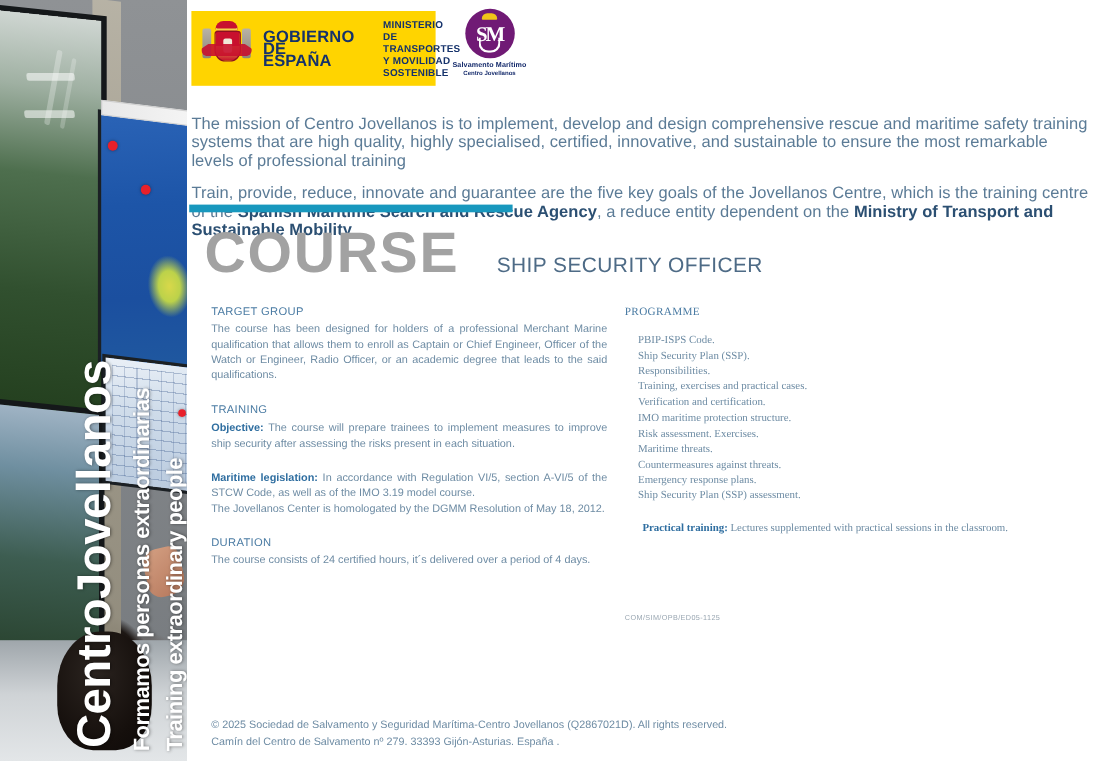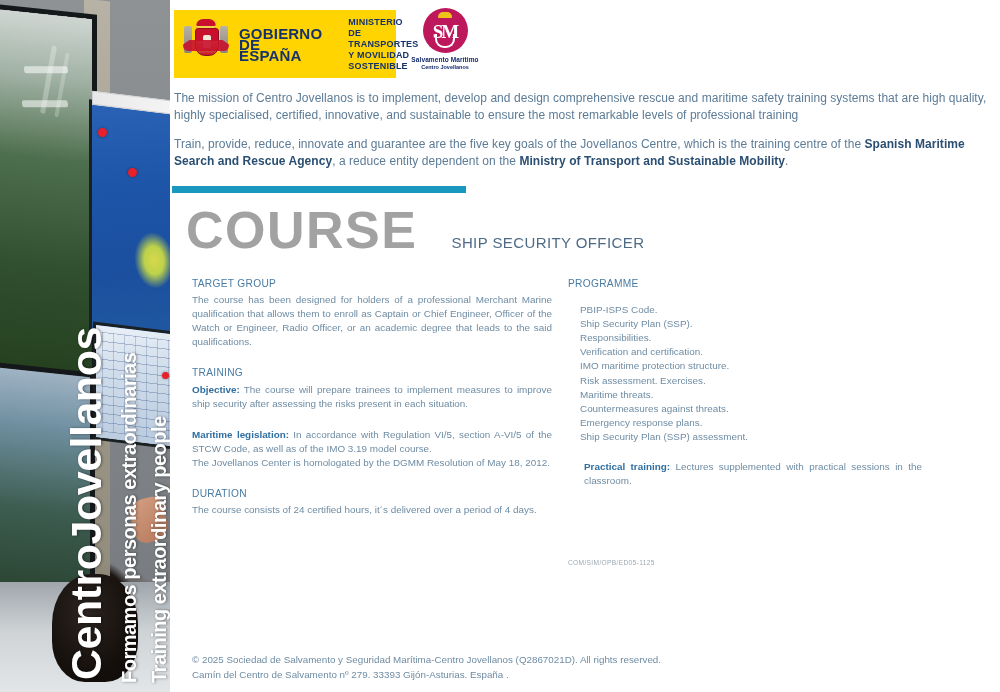--- a/index.html
+++ b/index.html
@@ -234,21 +234,21 @@
     letter-spacing: .2px;
     margin-left: 14px;
   }
   .sm-logo {
     width: 78px; height: 72px;
     display: flex; flex-direction: column;
     align-items: center; justify-content: flex-start;
   }
   .sm-badge {
     width: 45px; height: 45px; border-radius: 50%;
-    background: #be185d;
+    background: #701a75;
     position: relative;
     display: flex; align-items: center; justify-content: center;
   }
   .sm-badge .sm-mono {
     color: #ffffff; font-weight: bold; font-size: 19px;
     font-family: "Liberation Serif", serif;
     letter-spacing: -2px;
     margin-top: 2px;
   }
   .sm-badge .sm-crown {
@@ -267,24 +267,24 @@
     color: #142a6b; font-size: 6.5px; font-weight: bold; margin-top: 3px;
     letter-spacing: .1px;
   }
   .sm-cap2 {
     color: #142a6b; font-size: 5.5px; font-weight: bold; margin-top: 1px;
   }
 
   
   .mission {
     position: absolute;
-    left: 4px; top: 90px;
+    left: 4px; top: 104px;
     width: 818px;
     color: #5b7b96;
-    font-size: 12px;
+    font-size: 15px;
     line-height: 17px;
     letter-spacing: .05px;
   }
   .mission p { margin: 0 0 12px 0; }
   .mission b { color: #2b4f72; font-weight: bold; }
 
   
   .rule {
     position: absolute;
     left: 2px; top: 186px;
@@ -300,36 +300,36 @@
     align-items: baseline;
   }
   .course-word {
     font-size: 52px;
     font-weight: bold;
     color: #a2a2a2;
     letter-spacing: 1.5px;
     font-family: "Liberation Sans", sans-serif;
   }
   .course-name {
-    font-size: 15px;
+    font-size: 19px;
     color: #4e6b86;
     letter-spacing: .4px;
     margin-left: 34px;
   }
 
   
   .col {
     position: absolute;
     top: 277px;
     color: #6e8ca4;
     font-size: 9.9px;
     line-height: 14.1px;
   }
   .col-left  { left: 22px;  width: 360px; }
-  .col-right { left: 398px; width: 370px; }
+  .col-right { left: 398px; width: 370px; font-family: Liberation Serif, serif; }
 
   .sec-title {
     color: #4a7ba3;
     font-size: 10.2px;
     letter-spacing: .3px;
     margin: 0 0 2px 0;
     font-weight: normal;
   }
   .sec-body {
     margin: 0 0 17px 0;
@@ -461,20 +461,21 @@
 
     </div>
 
     <div class="col col-right">
 
       <div class="sec-title">PROGRAMME</div>
       <ul class="prog-list">
         <li>PBIP-ISPS Code.</li>
         <li>Ship Security Plan (SSP).</li>
         <li>Responsibilities.</li>
+        <li>Training, exercises and practical cases.</li>
         <li>Verification and certification.</li>
         <li>IMO maritime protection structure.</li>
         <li>Risk assessment. Exercises.</li>
         <li>Maritime threats.</li>
         <li>Countermeasures against threats.</li>
         <li>Emergency response plans.</li>
         <li>Ship Security Plan (SSP) assessment.</li>
       </ul>
       <p class="prog-note"><span class="lead">Practical training:</span><span> Lectures supplemented with practical sessions in the classroom.</span></p>
 

